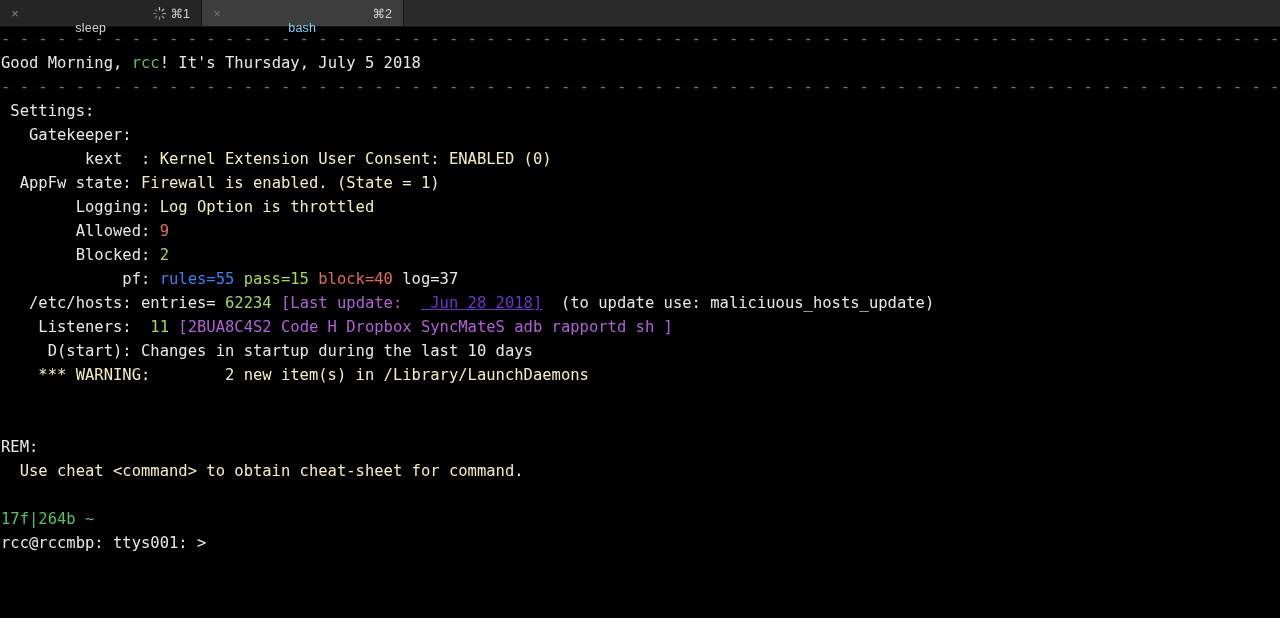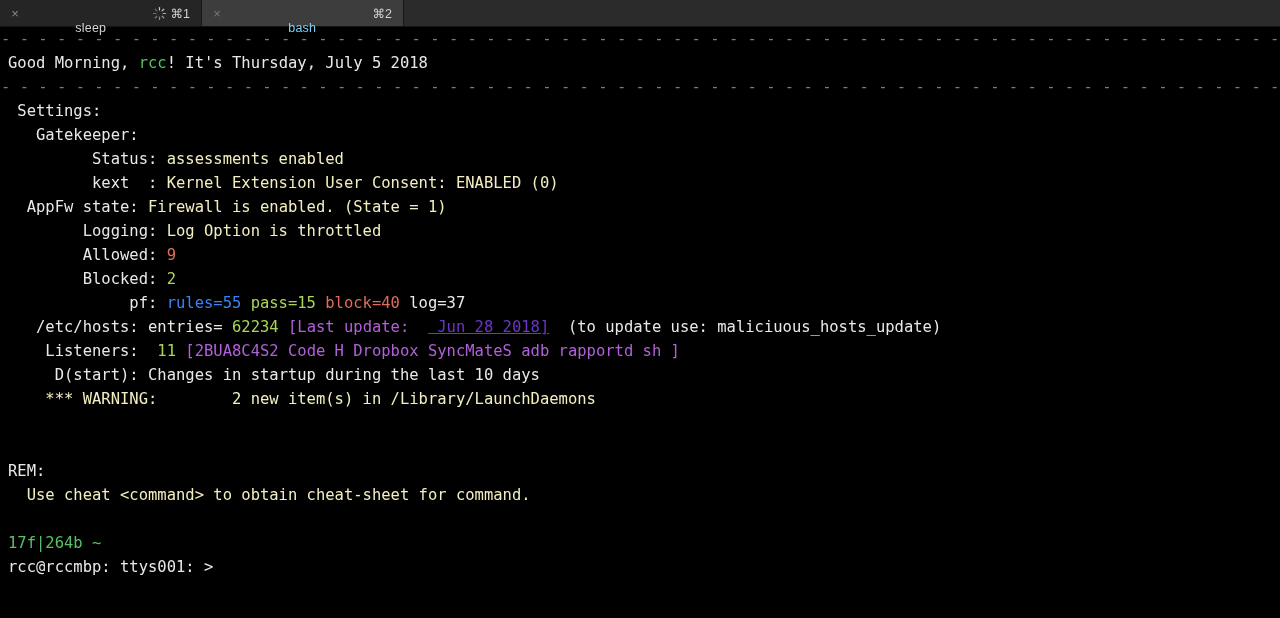--- a/index.html
+++ b/index.html
@@ -96,21 +96,21 @@
     box-sizing: border-box;
     overflow: hidden;
   }
   .line {
     font-size: 15.5px;
     line-height: 24px;
     height: 24px;
     white-space: pre;
     color: #e6e6e6;
     letter-spacing: 0px;
-    padding-left: 8px;
+    padding-left: 1px;
   }
   .line.blank { color: transparent; }
   .rule {
     height: 24px;
     line-height: 24px;
     white-space: pre;
     font-size: 15.5px;
     color: #35a15f;
     overflow: hidden;
     padding-left: 1px;
@@ -166,21 +166,20 @@
 
   <div class="rule">- - - - - - - - - - - - - - - - - - - - - - - - - - - - - - - - - - - - - - - - - - - - - - - - - - - - - - - - - - - - - - - - - - - - - - - </div>
 
   <div class="line"><span class="w">Good Morning, </span><span class="g">rcc</span><span class="w">! It's Thursday, July 5 2018</span></div>
 
   <div class="rule">- - - - - - - - - - - - - - - - - - - - - - - - - - - - - - - - - - - - - - - - - - - - - - - - - - - - - - - - - - - - - - - - - - - - - - - </div>
 
   <div class="line w"> Settings:</div>
   <div class="line w">   Gatekeeper:</div>
 
-  <div class="line"><span class="w">         Status: </span><span class="y">assessments enabled</span></div>
 
   <div class="line"><span class="w">         kext  : </span><span class="y">Kernel Extension User Consent: ENABLED (0)</span></div>
 
   <div class="line"><span class="w">  AppFw state: </span><span class="y">Firewall is enabled. (State = 1)</span></div>
 
   <div class="line"><span class="w">        Logging: </span><span class="y">Log Option is throttled</span></div>
 
 
   <div class="line"><span class="w">        Allowed: </span><span class="r">9</span></div>
 

